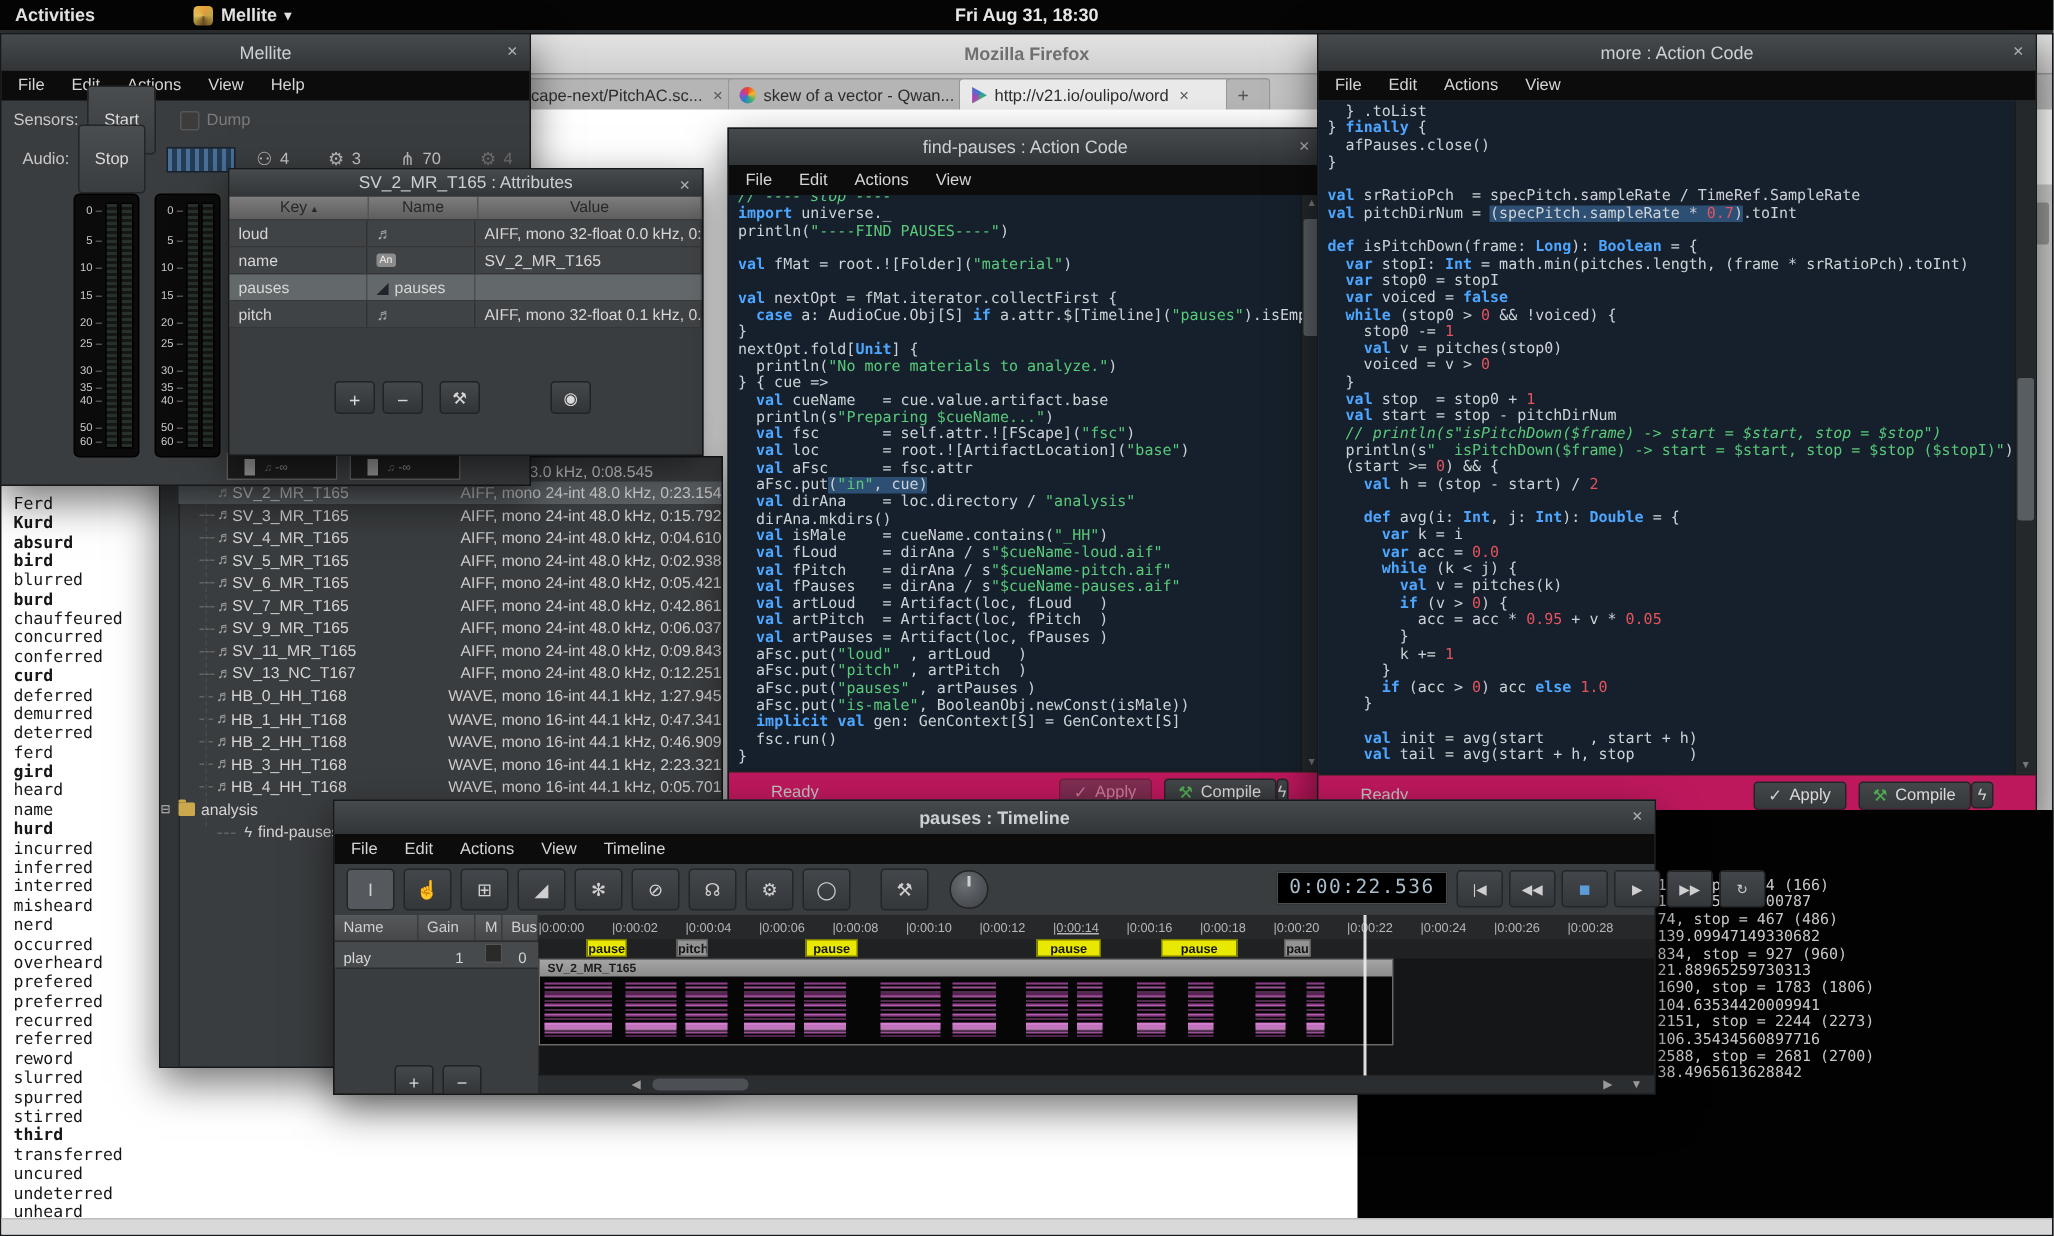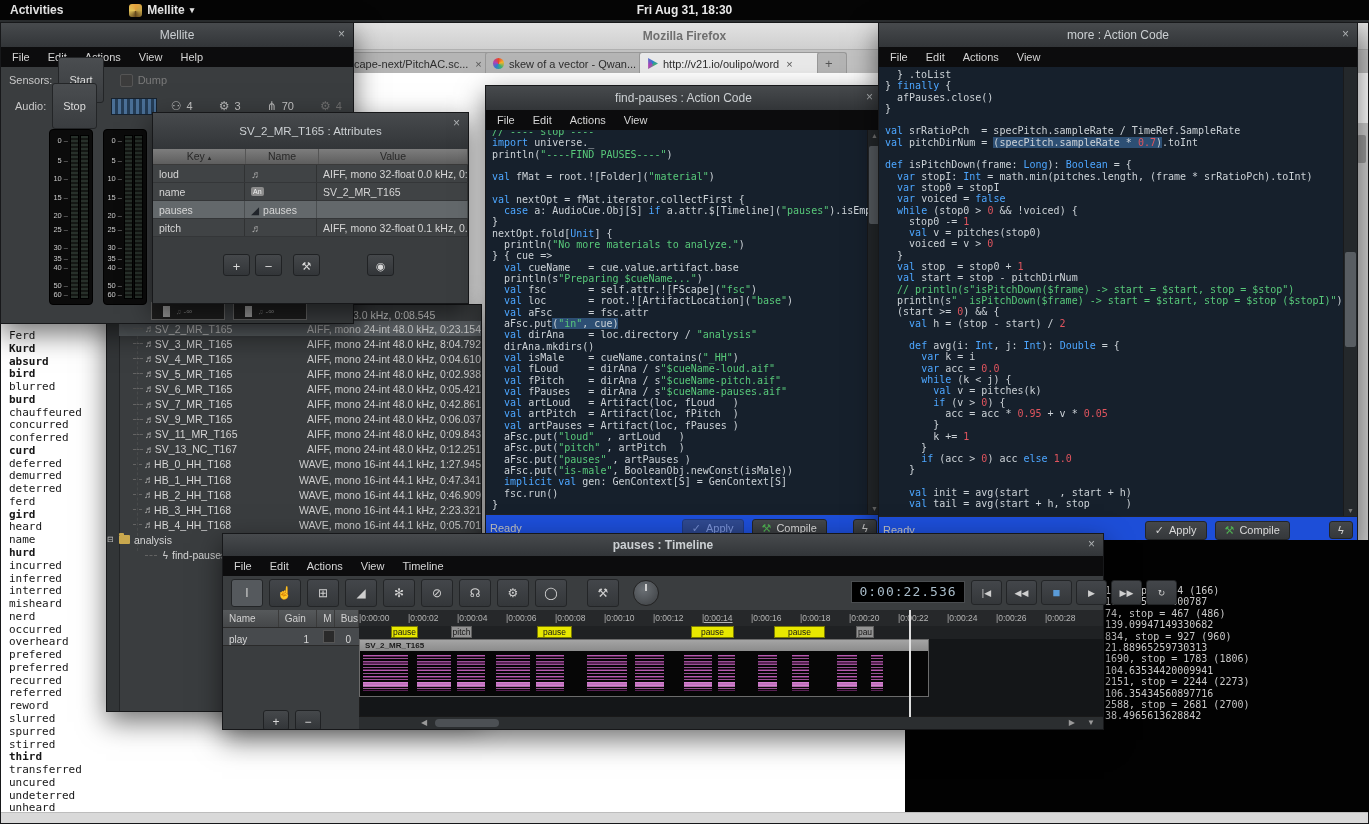--- a/index.html
+++ b/index.html
@@ -60,29 +60,29 @@
   .trow .nm2{width:192px;overflow:hidden;white-space:nowrap}
   .trow .vl{color:#cdcdcd;white-space:nowrap}
   .dash{display:inline-block;width:12px;border-top:1px dashed #636363;margin:0 2px 0 14px}
   .vguide{position:absolute;left:30px;top:16px;height:230px;border-left:1px dashed #5a5a5a;opacity:.45}
   .folder{width:11px;height:9px;background:#c9a84e;border-radius:1px;position:relative;margin-right:4px}
   .folder:before{content:"";position:absolute;top:-2px;left:0;width:5px;height:2px;background:#c9a84e;border-radius:1px 1px 0 0}
   .handle{color:#bfbfbf;font-size:8px;width:12px}
   
   .code{position:absolute;left:0;right:13px;top:44px;bottom:27px;background:#16202c;overflow:hidden}
   .code pre{margin:0;padding:2px 0 0 6px;font:10px/11.3px "DejaVu Sans Mono",monospace;color:#ccd2d7;position:relative;z-index:1;background:transparent}
-  .kw{color:#4da6ff;font-weight:normal}
+  .kw{color:#4da6ff;font-weight:bold}
   .st{color:#58c97a}
   .nm{color:#e0545e}
-  .cm{color:#58c97a;}
+  .cm{color:#58c97a;font-style:italic}
   .selrect{position:absolute;background:#2d4f74;z-index:0}
   .vscroll{position:absolute;right:0;top:44px;bottom:27px;width:13px;background:#24282b;border-left:1px solid #191a1c}
   .vthumb{position:absolute;left:1px;right:1px;background:#585d62;border-radius:2px}
   .varr{position:absolute;left:0;right:0;text-align:center;color:#777;font-size:7px}
-  .footer{position:absolute;left:0;right:0;bottom:0;height:27px;background:#1d4ed8;border-top:1px solid #232323;display:flex;align-items:center;font-size:11px;color:#c2c2c2;padding:0 4px;box-sizing:border-box}
+  .footer{position:absolute;left:0;right:0;bottom:0;height:27px;background:#be185d;border-top:1px solid #232323;display:flex;align-items:center;font-size:11px;color:#c2c2c2;padding:0 28px;box-sizing:border-box}
   .fbtn{background:linear-gradient(#44474a,#35383b);border:1px solid #232527;border-radius:3px;color:#dadada;font-size:11px;padding:2px 9px;display:flex;align-items:center;gap:5px;margin-left:8px}
   .fbtn.off{opacity:.5}
   .fbtn .ck{color:#cfcfcf}
   .fbtn .hm{color:#4fae52}
   .boltbtn{margin-left:auto;width:22px;text-align:center;background:linear-gradient(#44474a,#35383b);border:1px solid #232527;border-radius:3px;color:#cfcfcf;font-size:11px;padding:2px 0}
   
   #term{position:absolute;left:905px;top:540px;width:464px;height:272px;background:#020202}
   #term pre{margin:0;font:10px/11.4px "DejaVu Sans Mono",monospace;color:#c9c9c9;position:absolute}
   
   .tools{position:absolute;left:0;right:0;top:42px;height:34px;display:flex;align-items:center;padding-left:8px}
@@ -96,21 +96,21 @@
   .tl-main{position:absolute;left:0;right:0;top:76px;bottom:0;background:#141618;overflow:hidden}
   .tl-left{position:absolute;left:0;top:0;bottom:0;width:136px;background:#3a3d3f;border-right:1px solid #1c1c1c}
   .tl-hcells{display:flex;height:17px;background:linear-gradient(#56595b,#454749);border-bottom:1px solid #2a2a2a}
   .tl-hcells div{font-size:10px;color:#d0d0d0;line-height:17px;padding-left:6px;border-right:1px solid #3a3a3a;box-sizing:border-box}
   .tl-trk{display:flex;height:17px;background:#474a4d;border-bottom:1px solid #2a2a2a;align-items:flex-end}
   .tl-trk div{font-size:10px;color:#d6d6d6;padding-left:6px;box-sizing:border-box}
   .tl-btn2{position:absolute;width:26px;height:21px;background:linear-gradient(#45484b,#323538);border:1px solid #202224;border-radius:3px;color:#d8d8d8;font-size:12px;text-align:center;line-height:20px}
   .tl-ruler{position:absolute;left:136px;right:0;top:0;height:16px;background:#26282a;border-bottom:1px solid #0c0c0c;overflow:hidden}
   .rlab{position:absolute;top:3px;font-size:8.5px;color:#b6b6b6;white-space:nowrap}
   .tl-lane{position:absolute;left:136px;right:0;top:16px;height:13px;background:#1f2123;overflow:hidden}
-  .chip{position:absolute;top:0;height:12px;font-size:8.5px;font-weight:normal;color:#151515;background:#e8e800;border:1px solid #7a7a00;box-sizing:border-box;text-align:center;line-height:11px;overflow:hidden}
+  .chip{position:absolute;top:0;height:12px;font-size:8.5px;font-weight:bold;color:#151515;background:#e8e800;border:1px solid #7a7a00;box-sizing:border-box;text-align:center;line-height:11px;overflow:hidden}
   .chip.gray{background:#939393;border-color:#5f5f5f}
   .region{position:absolute;left:136px;top:29px;width:570px;height:58px;background:#060606;border:1px solid #6b6b6b;box-sizing:border-box}
   .region .rh{height:11px;background:linear-gradient(#a4a4a4,#8c8c8c);color:#1c1c1c;font-size:8px;font-weight:bold;line-height:11px;padding-left:5px}
   .rbody{position:absolute;left:0;right:0;top:11px;bottom:0;overflow:hidden}
   .clus{position:absolute;top:8%;height:82%;background:
         repeating-linear-gradient(180deg,rgba(233,122,225,.65) 0 1px,rgba(0,0,0,0) 1px 3px),
         repeating-linear-gradient(180deg,rgba(170,60,160,.5) 0 2px,rgba(0,0,0,0) 2px 7px);
         filter:blur(.3px)}
   .clus:after{content:"";position:absolute;left:0;right:0;bottom:12%;height:5px;background:rgba(240,150,235,.7)}
   .playhead{position:absolute;width:2px;background:#e9e9e9;opacity:.95}
@@ -211,21 +211,21 @@
       <div class="trow sel" style="top: 16px;">
         <span class="dash"></span>
         <span class="ic">♬</span>
         <span class="nm2">SV_2_MR_T165</span>
         <span class="vl">AIFF, mono 24-int 48.0 kHz, 0:23.154</span>
       </div>
       <div class="trow" style="top: 31.1px;">
         <span class="dash"></span>
         <span class="ic">♬</span>
         <span class="nm2">SV_3_MR_T165</span>
-        <span class="vl">AIFF, mono 24-int 48.0 kHz, 8:04.792</span>
+        <span class="vl">AIFF, mono 24-int 48.0 kHz, 0:15.792</span>
       </div>
       <div class="trow" style="top: 46.2px;">
         <span class="dash"></span>
         <span class="ic">♬</span>
         <span class="nm2">SV_4_MR_T165</span>
         <span class="vl">AIFF, mono 24-int 48.0 kHz, 0:04.610</span>
       </div>
       <div class="trow" style="top: 61.3px;">
         <span class="dash"></span>
         <span class="ic">♬</span>
@@ -380,21 +380,21 @@
     <span class="th"></span>
     <span class="sv"><i style="font-style:normal;font-size:7px;color:#777">♫</i> <span>-∞</span></span>
   </div>
   <div class="slider" style="left:232px;top:279px">
     <span class="th"></span>
     <span class="sv"><i style="font-style:normal;font-size:7px;color:#777">♫</i> <span>-∞</span></span>
   </div>
 </div>
 
 <div class="win" id="win-attrs" style="left:152px;top:112px;width:315px;height:190px">
-  <div class="tbar" style="height:36px">
+  <div class="tbar" style="height:18px">
     <span style="font-size:11.5px">SV_2_MR_T165 : Attributes</span>
     <span class="x" style="top:3px">×</span>
   </div>
   <div class="athead">
     <div style="width:92px"><span>Key</span> <span style="font-size:7px">▴</span></div>
     <div style="width:72px">Name</div>
     <div style="flex:1">Value</div>
   </div>
   <div id="attr-rows">
       <div class="atrow">

